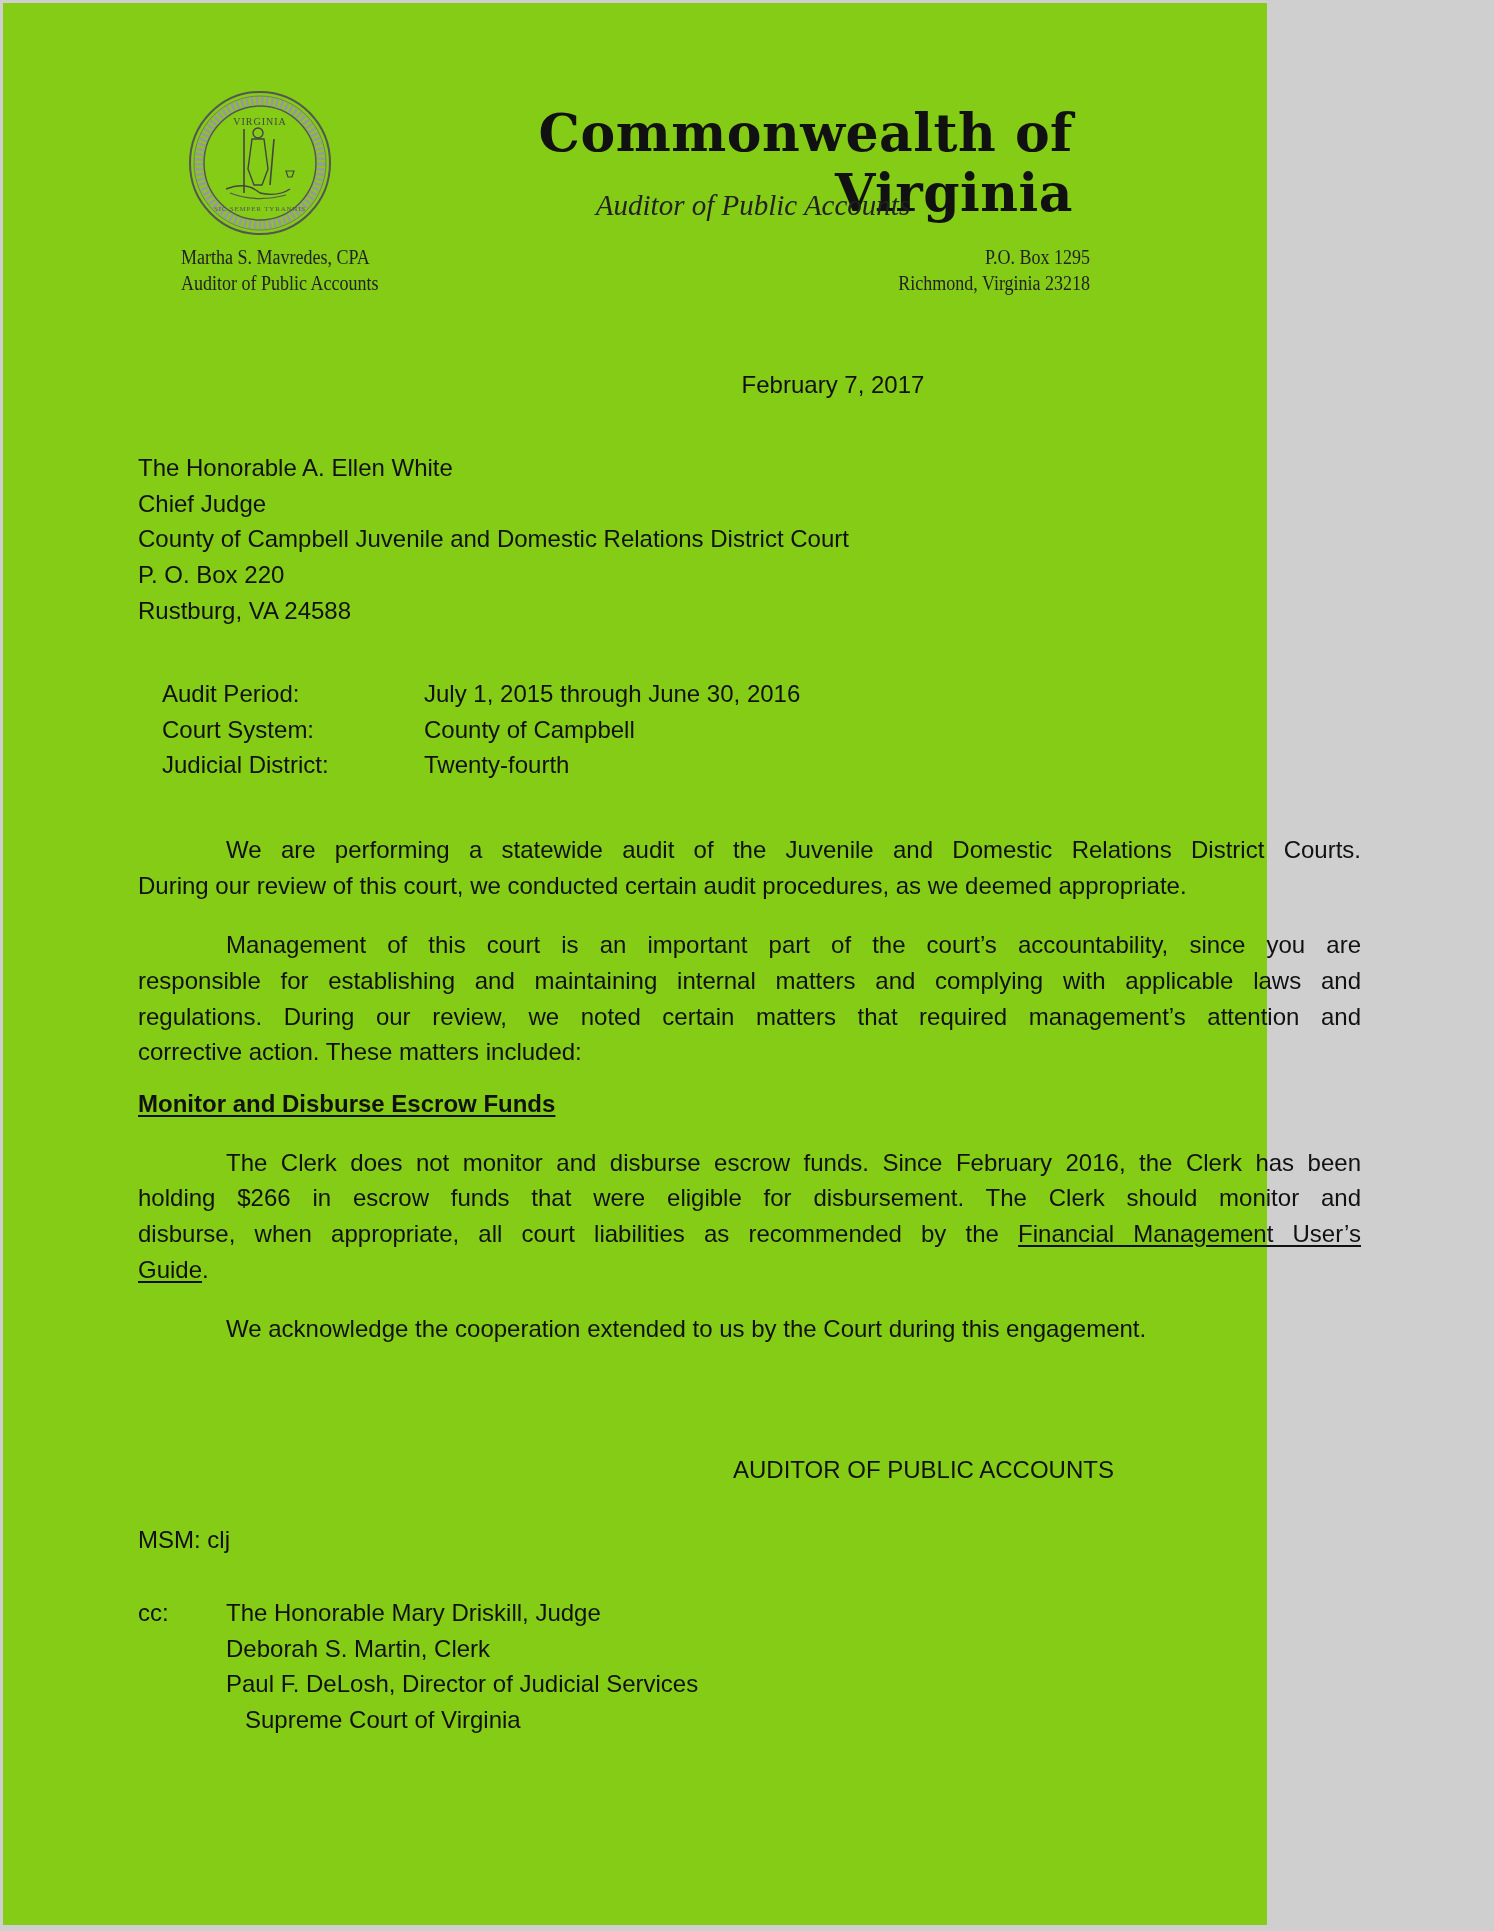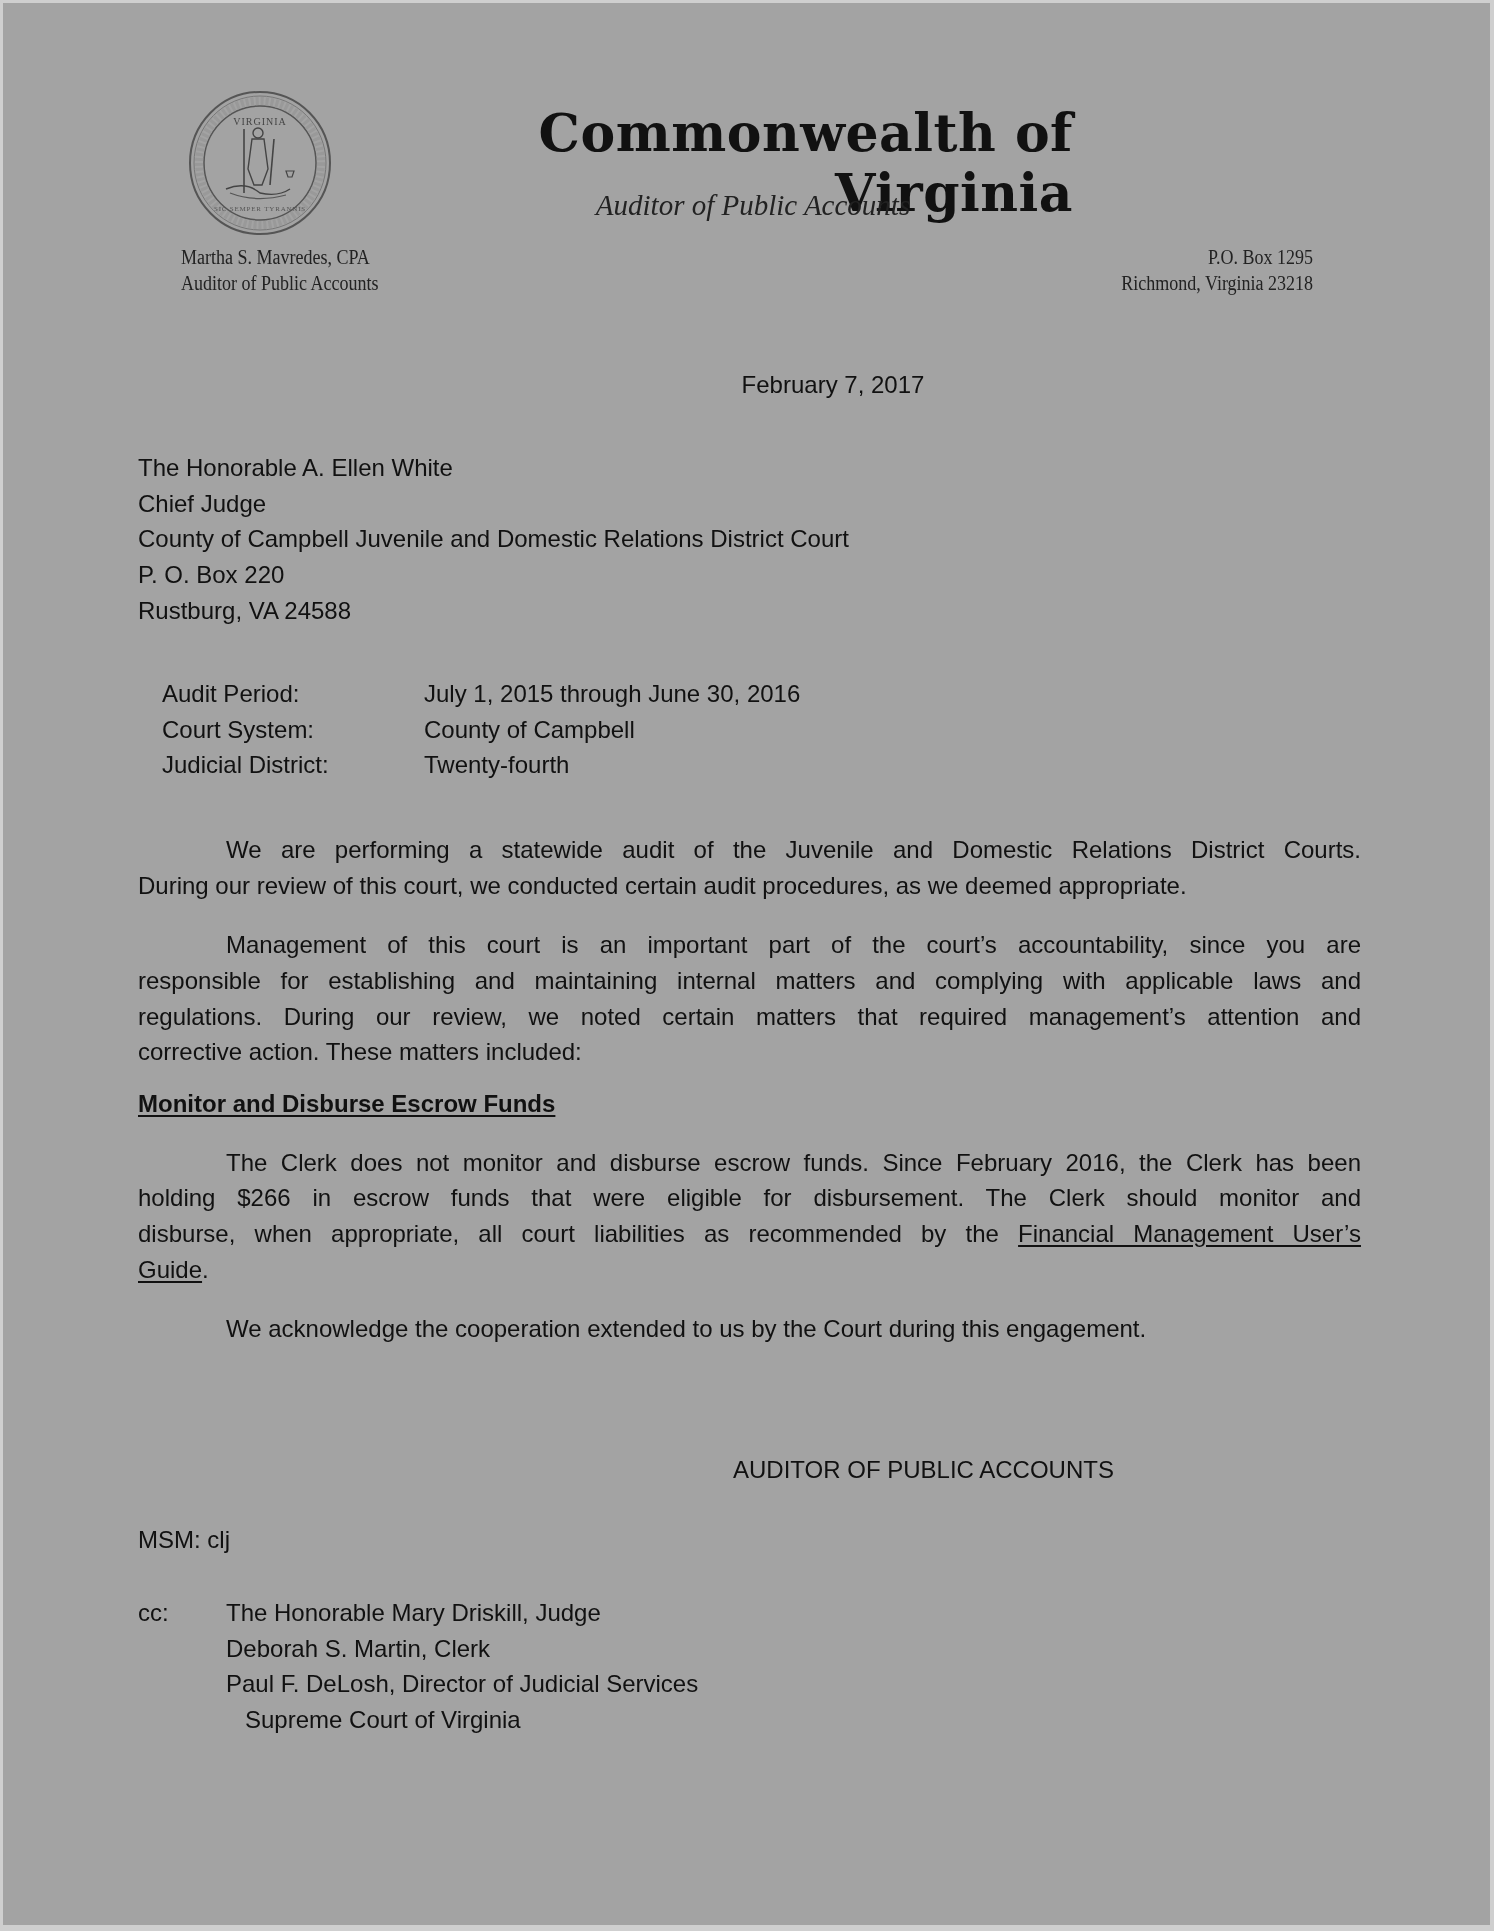--- a/index.html
+++ b/index.html
@@ -3,22 +3,22 @@
 <meta charset="utf-8">
 <style>
   html, body { margin: 0; padding: 0; }
   body {
     width: 1494px; height: 1931px; position: relative; overflow: hidden;
     background: #cfcfcf;
     font-family: "Liberation Sans", sans-serif;
     color: #111;
   }
   .page {
-    position: absolute; left: 3px; top: 3px; width: 1487px; height: 1922px;
-    background: #a3a3a3;
+    position: absolute; left: 3px; top: 3px; width: 1264px; height: 1922px;
+    background: #84cc16;
   }
 
   
   .seal { position: absolute; left: 183px; top: 86px; width: 148px; height: 148px; }
   .masthead {
     position: absolute; left: 430px; top: 100px; width: 640px; text-align: right;
     font-family: "DejaVu Serif", serif; font-weight: bold; font-size: 52px;
     letter-spacing: 0.5px; color: #111; line-height: 60px;
   }
   .subhead {

